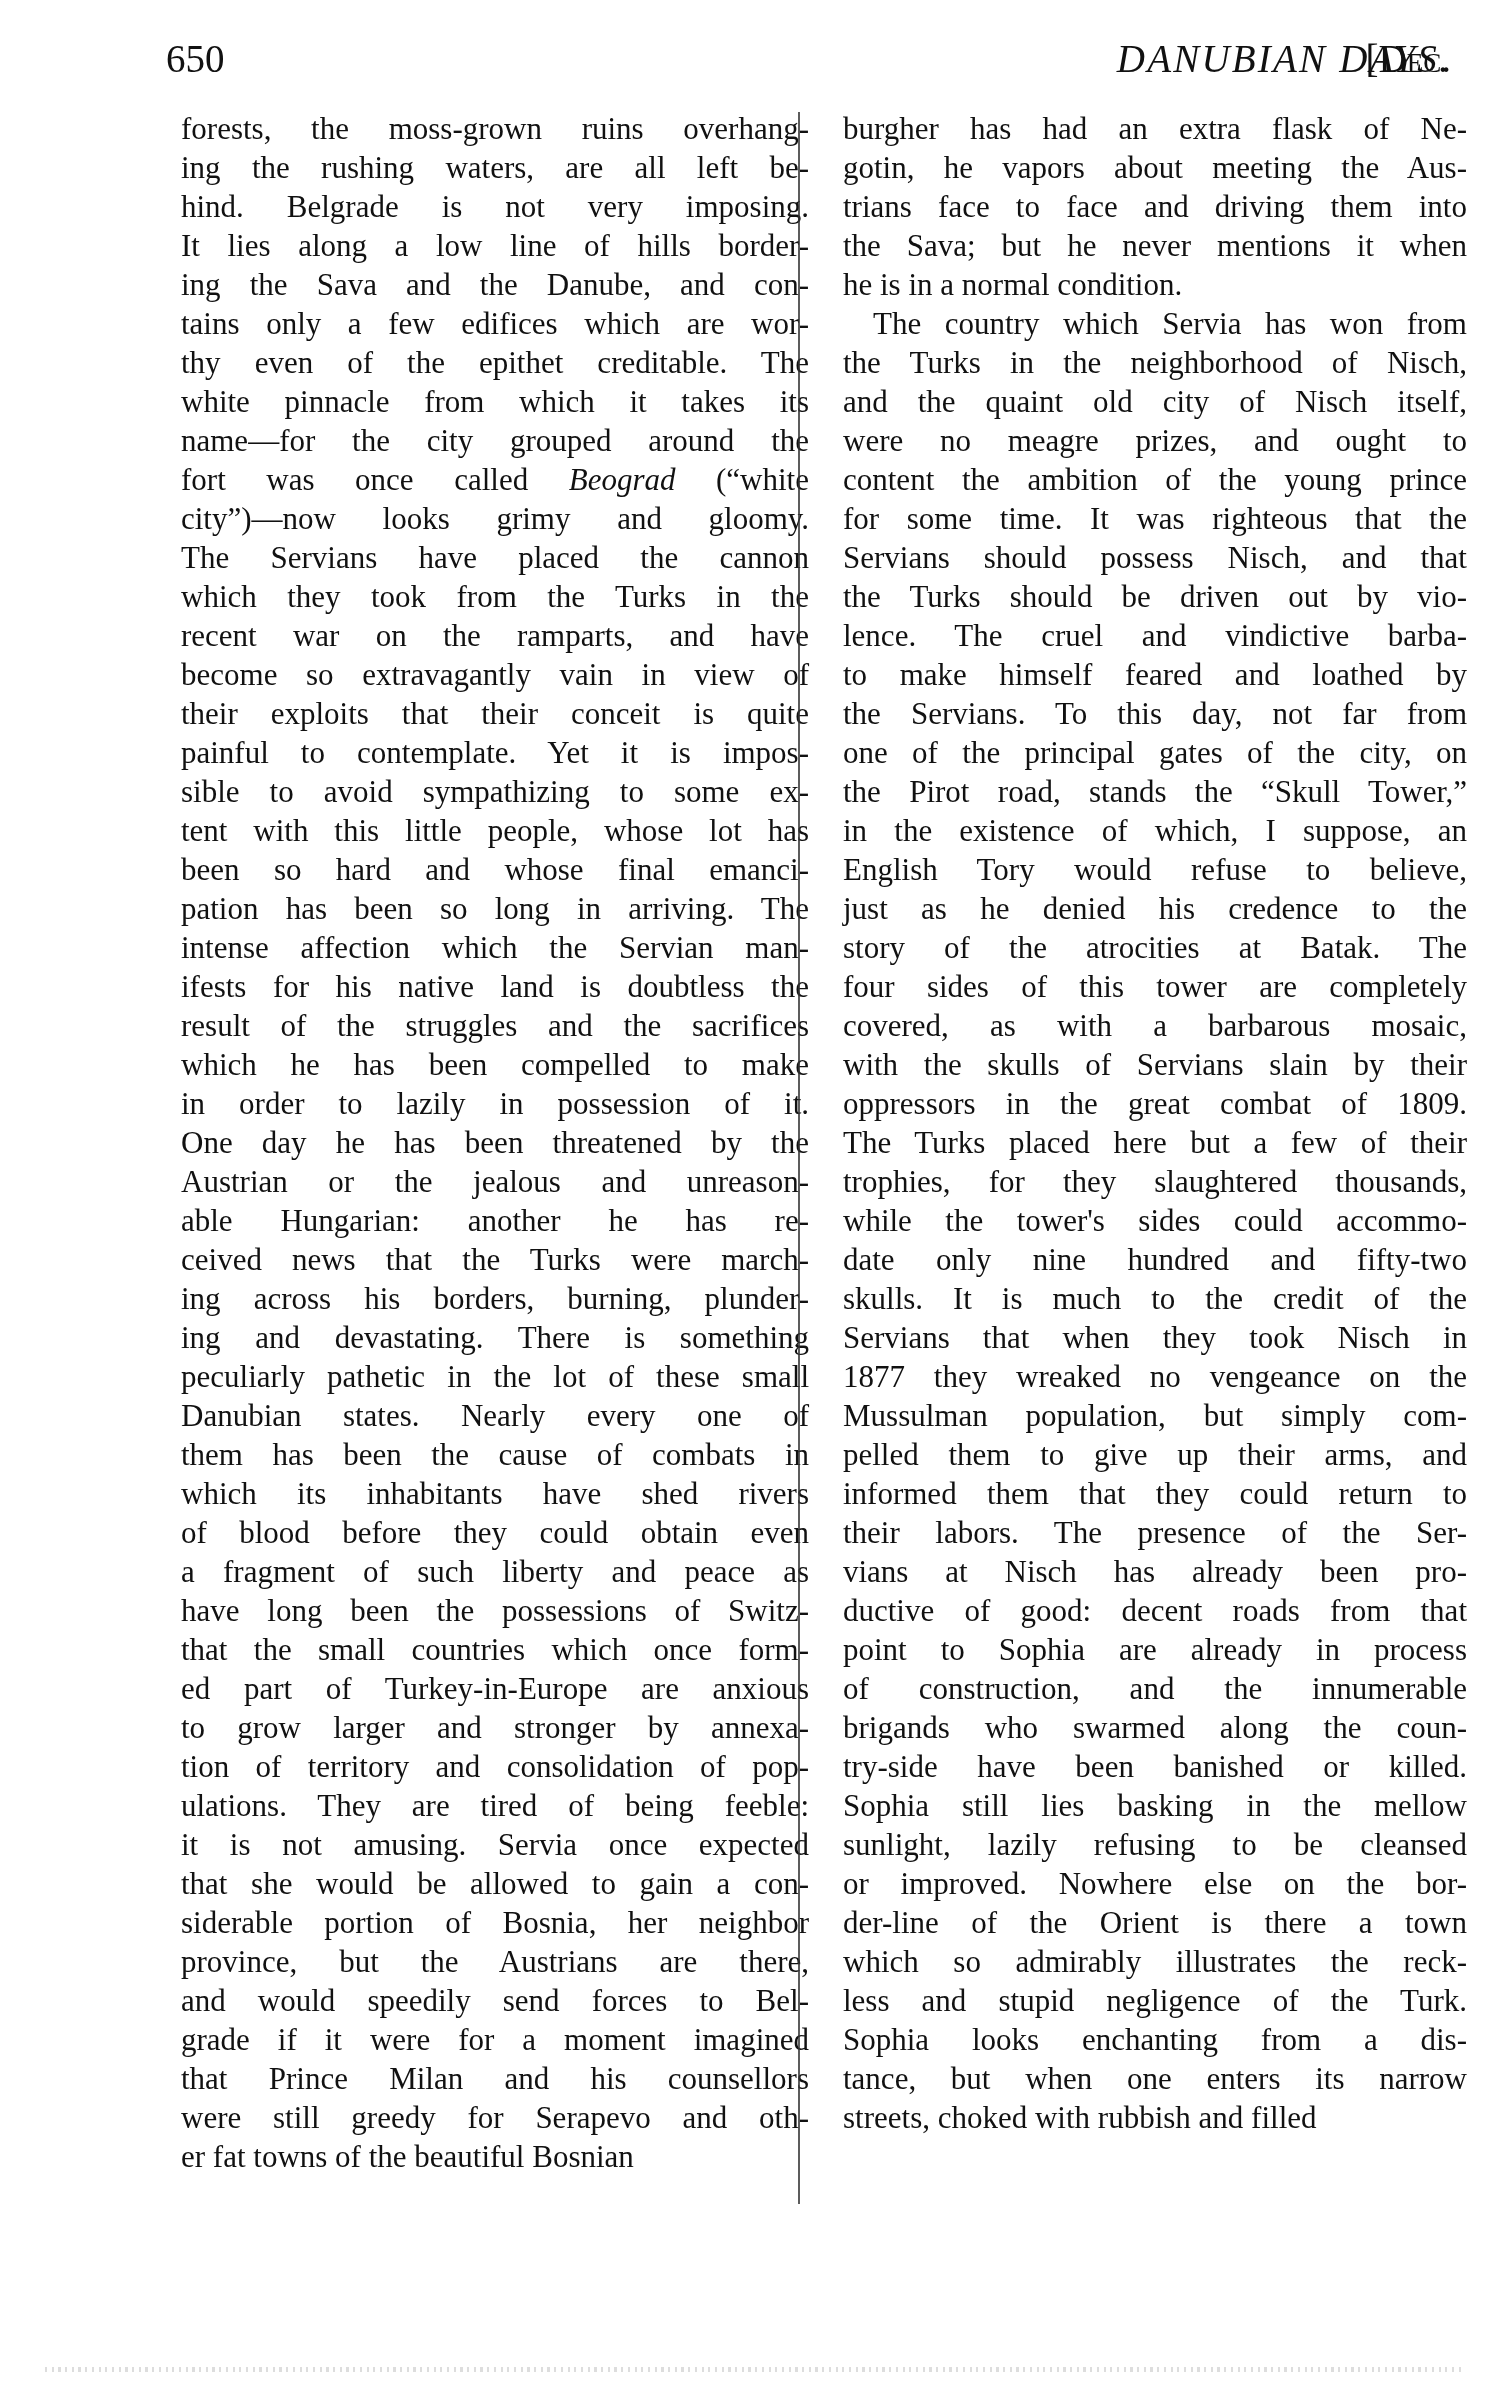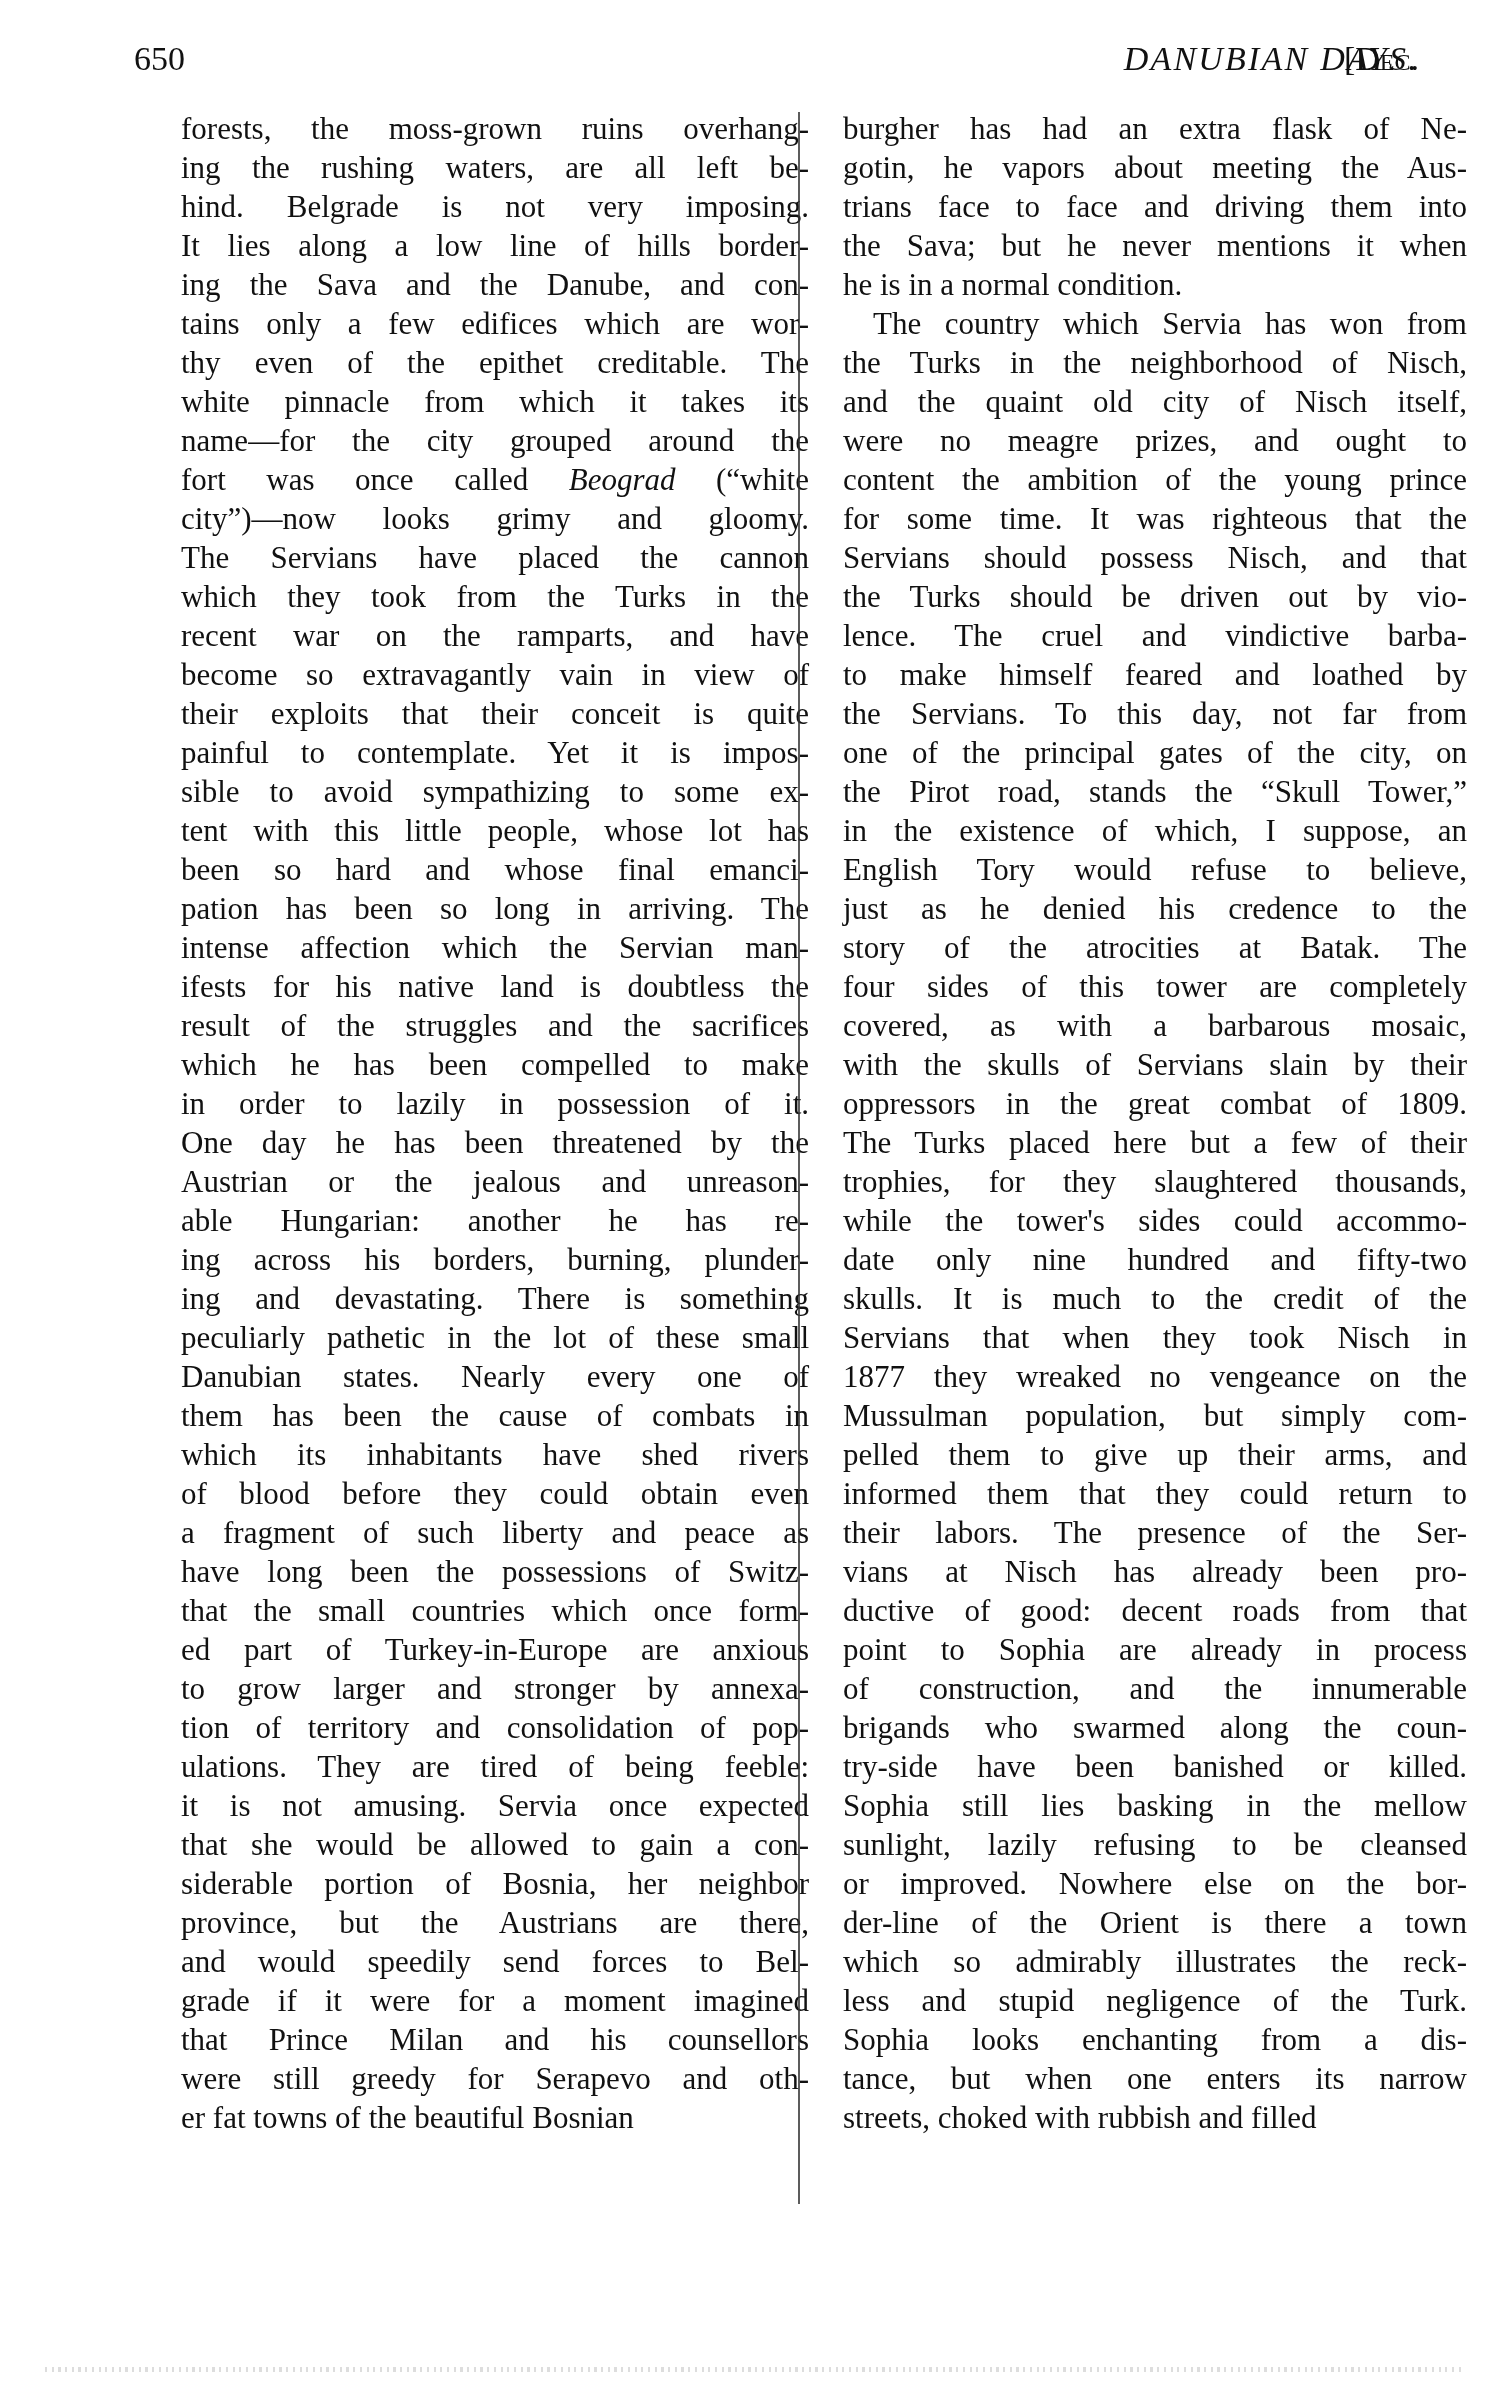--- a/index.html
+++ b/index.html
@@ -1,19 +1,19 @@
 <!DOCTYPE html>
 <html style="font-size:12px"><head>
 <meta charset="utf-8">
 <style>
   html, body { margin: 0; padding: 0; background: #ffffff; }
   body { width: 1511px; height: 2401px; position: relative; overflow: hidden;
          font-family: "Liberation Serif", "DejaVu Serif", serif; color: #111; }
-  .running-head { position: absolute; top: 36px; left: 134px; width: 1285px; height: 45px;
-                  font-size: 34px; line-height: 45px; }
+  .running-head { position: absolute; top: 36px; left: 166px; width: 1285px; height: 45px;
+                  font-size: 39px; line-height: 45px; }
   .folio { position: absolute; left: 0; top: 0; }
   .head-title { position: absolute; left: 0; right: 0; text-align: right; font-style: italic; letter-spacing: 2.2px; }
   .head-month { position: absolute; right: 0; top: 0; font-variant: small-caps; }
   .column { position: absolute; top: 109px; width: 628px; font-size: 31px; line-height: 39px; margin-left: 32px; }
   .col-left { left: 149px; }
   .col-right { left: 811px; width: 624px; }
   .line { display: block; white-space: nowrap; text-align: justify; text-align-last: justify; height: 39px; overflow: visible; }
   .line.last { text-align-last: left; }
   .line.indent { padding-left: 30px; }
   .divider { position: absolute; left: 798px; top: 112px; width: 1.5px; height: 2092px; background: #333; opacity: 0.8; }
@@ -53,20 +53,21 @@
     <span class="line">been so hard and whose final emanci-</span>
     <span class="line">pation has been so long in arriving.  The</span>
     <span class="line">intense affection which the Servian man-</span>
     <span class="line">ifests for his native land is doubtless the</span>
     <span class="line">result of the struggles and the sacrifices</span>
     <span class="line">which he has been compelled to make</span>
     <span class="line">in order to lazily in possession of it.</span>
     <span class="line">One day he has been threatened by the</span>
     <span class="line">Austrian or the jealous and unreason-</span>
     <span class="line">able Hungarian: another he has re-</span>
+    <span class="line">ceived news that the Turks were march-</span>
     <span class="line">ing across his borders, burning, plunder-</span>
     <span class="line">ing and devastating.  There is something</span>
     <span class="line">peculiarly pathetic in the lot of these small</span>
     <span class="line">Danubian states.  Nearly every one of</span>
     <span class="line">them has been the cause of combats in</span>
     <span class="line">which its inhabitants have shed rivers</span>
     <span class="line">of blood before they could obtain even</span>
     <span class="line">a fragment of such liberty and peace as</span>
     <span class="line">have long been the possessions of Switz-</span>
     <span class="line">that the small countries which once form-</span>

